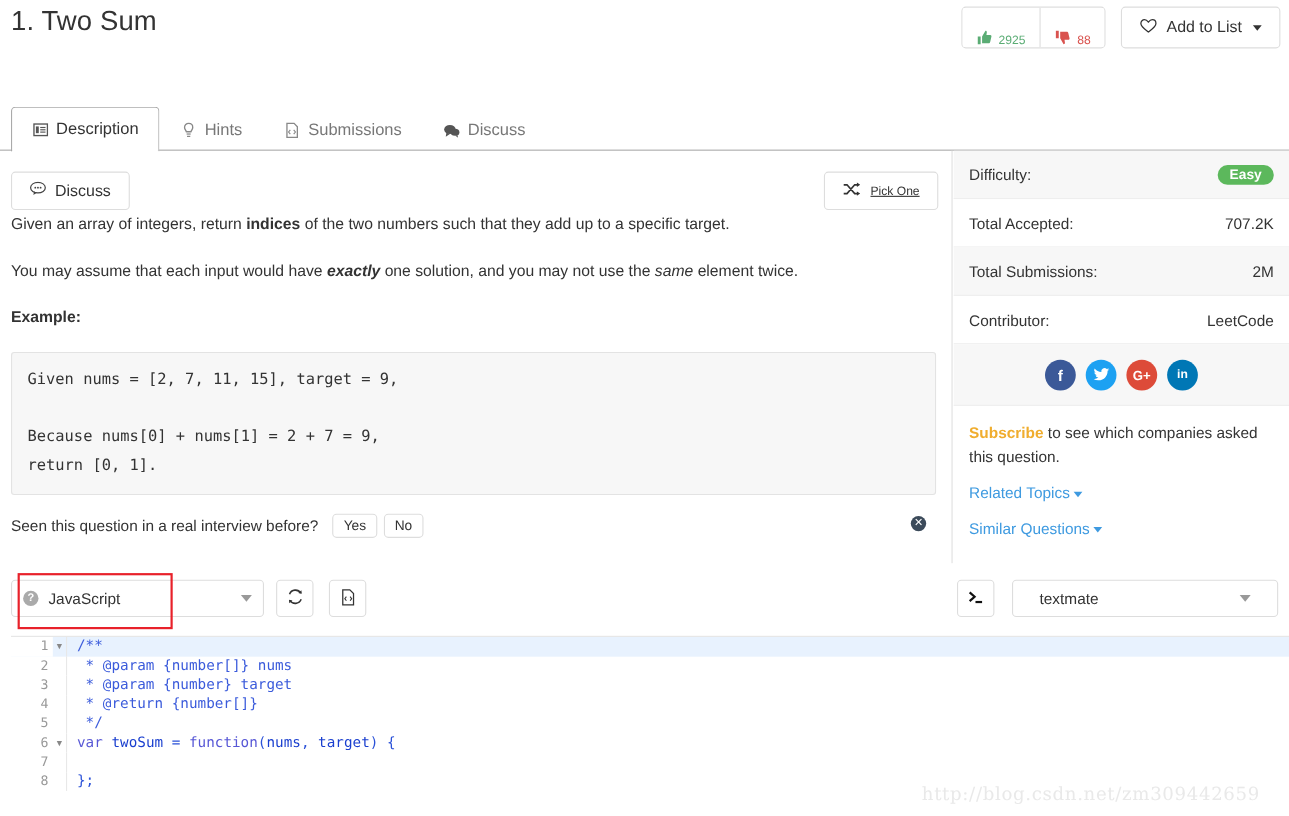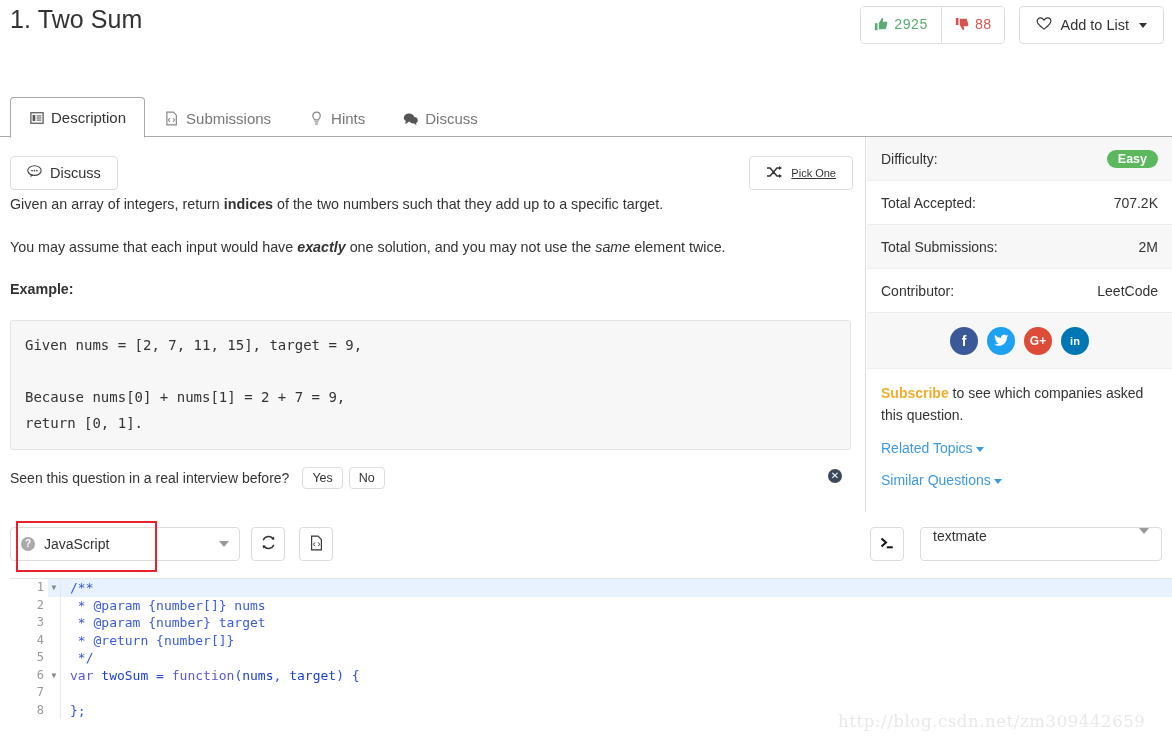--- a/index.html
+++ b/index.html
@@ -25,23 +25,23 @@
   .header-actions {
     position: absolute; right: 8px; top: 6px;
     display: flex; align-items: center;
   }
   .vote-group {
     display: flex; align-items: stretch;
     border: 1px solid #ddd; border-radius: 4px; background: #fff;
     height: 38px; overflow: hidden;
   }
   .vote-btn {
-    display: flex; align-items: center; gap: 6px;
-    padding: 0 13px; font-size: 14px; background: #fff;
-    border: none; cursor: pointer; font-family: Liberation Mono, monospace;
+    display: flex; align-items: flex-end; gap: 6px;
+    padding: 0 13px; font-size: 11px; background: #fff;
+    border: none; cursor: pointer;
   }
   .vote-btn + .vote-btn { border-left: 1px solid #ddd; }
   .vote-up { color: #5aac74; }
   .vote-down { color: #d9534f; }
   .vote-icon { font-size: 14px; line-height: 1; display:inline-block; }
   .add-list-btn {
     margin-left: 14px; height: 38px;
     display: flex; align-items: center; gap: 8px;
     border: 1px solid #ddd; border-radius: 4px; background: #fff;
     padding: 0 16px; font-size: 14.5px; color: #333; cursor: pointer;
@@ -181,21 +181,21 @@
     position: absolute; top: 9px; width: 34px; height: 34px;
     border: 1px solid #ddd; border-radius: 4px; background: #fff;
     display: flex; align-items: center; justify-content: center; cursor: pointer;
   }
   #btn-reset { left: 251px; }
   #btn-notes { left: 299px; }
   #btn-console { left: 870px; }
   .theme-select {
     position: absolute; left: 920px; top: 9px; width: 242px; height: 34px;
     border: 1px solid #ddd; border-radius: 4px; background: #fff;
-    display: flex; align-items: flex-start; padding: 0 12px; cursor: pointer;
+    display: flex; align-items: center; padding: 0 24px; cursor: pointer;
   }
   .theme-name { font-size: 14px; color: #333; flex: 1; }
   .red-highlight {
     position: absolute; left: 16px; top: 3px; width: 141px; height: 51px;
     border: 2px solid #e8212a; pointer-events: none;
   }
 
   
   .editor {
     position: absolute; left: 10px; top: 578px; width: 1162px; height: 164px;
@@ -282,36 +282,36 @@
               <rect x="7.5" y="7.4" width="5.5" height="1.2" fill="#555"></rect>
               <rect x="7.5" y="9.8" width="5.5" height="1.2" fill="#555"></rect>
             </svg>
         </span>
         <span>Description</span>
       </div>
 
       <div class="tab">
         <span class="tab-ico">
           <svg width="13" height="15" viewBox="0 0 14 16">
-              <path fill="none" stroke="#888" stroke-width="1.3" d="M2 1.2h7l3.2 3.2v10.4H2z"></path>
-              <path fill="none" stroke="#888" stroke-width="1.1" d="M5.3 7.5L3.6 9.6l1.7 2.1M8.6 7.5l1.7 2.1-1.7 2.1"></path>
-            </svg>
-        </span>
-        <span>Submissions</span>
+              <path fill="none" stroke="#888" stroke-width="1.3" d="M7 1.2c2.3 0 4 1.7 4 3.9 0 1.8-1.4 2.8-1.8 4.3H4.8C4.4 7.9 3 6.9 3 5.1c0-2.2 1.7-3.9 4-3.9z"></path>
+              <rect x="5" y="11" width="4" height="1.2" fill="#888"></rect>
+              <rect x="5.4" y="13.3" width="3.2" height="1.2" fill="#888"></rect>
+            </svg>
+        </span>
+        <span>Hints</span>
       </div>
 
       <div class="tab">
         <span class="tab-ico">
           <svg width="13" height="15" viewBox="0 0 14 16">
-              <path fill="none" stroke="#888" stroke-width="1.3" d="M7 1.2c2.3 0 4 1.7 4 3.9 0 1.8-1.4 2.8-1.8 4.3H4.8C4.4 7.9 3 6.9 3 5.1c0-2.2 1.7-3.9 4-3.9z"></path>
-              <rect x="5" y="11" width="4" height="1.2" fill="#888"></rect>
-              <rect x="5.4" y="13.3" width="3.2" height="1.2" fill="#888"></rect>
-            </svg>
-        </span>
-        <span>Hints</span>
+              <path fill="none" stroke="#888" stroke-width="1.3" d="M2 1.2h7l3.2 3.2v10.4H2z"></path>
+              <path fill="none" stroke="#888" stroke-width="1.1" d="M5.3 7.5L3.6 9.6l1.7 2.1M8.6 7.5l1.7 2.1-1.7 2.1"></path>
+            </svg>
+        </span>
+        <span>Submissions</span>
       </div>
 
       <div class="tab">
         <span class="tab-ico">
           <svg width="15" height="14" viewBox="0 0 16 14">
               <ellipse cx="6.4" cy="5.6" rx="5.6" ry="4.4" fill="#555"></ellipse>
               <path fill="#555" d="M3 8.6l-.6 4 4-2.6z"></path>
               <ellipse cx="11.4" cy="8.3" rx="4.3" ry="3.4" fill="#555"></ellipse>
               <path fill="#555" d="M13.6 11l.8 2.6-2.7-1.8z"></path>
             </svg>

